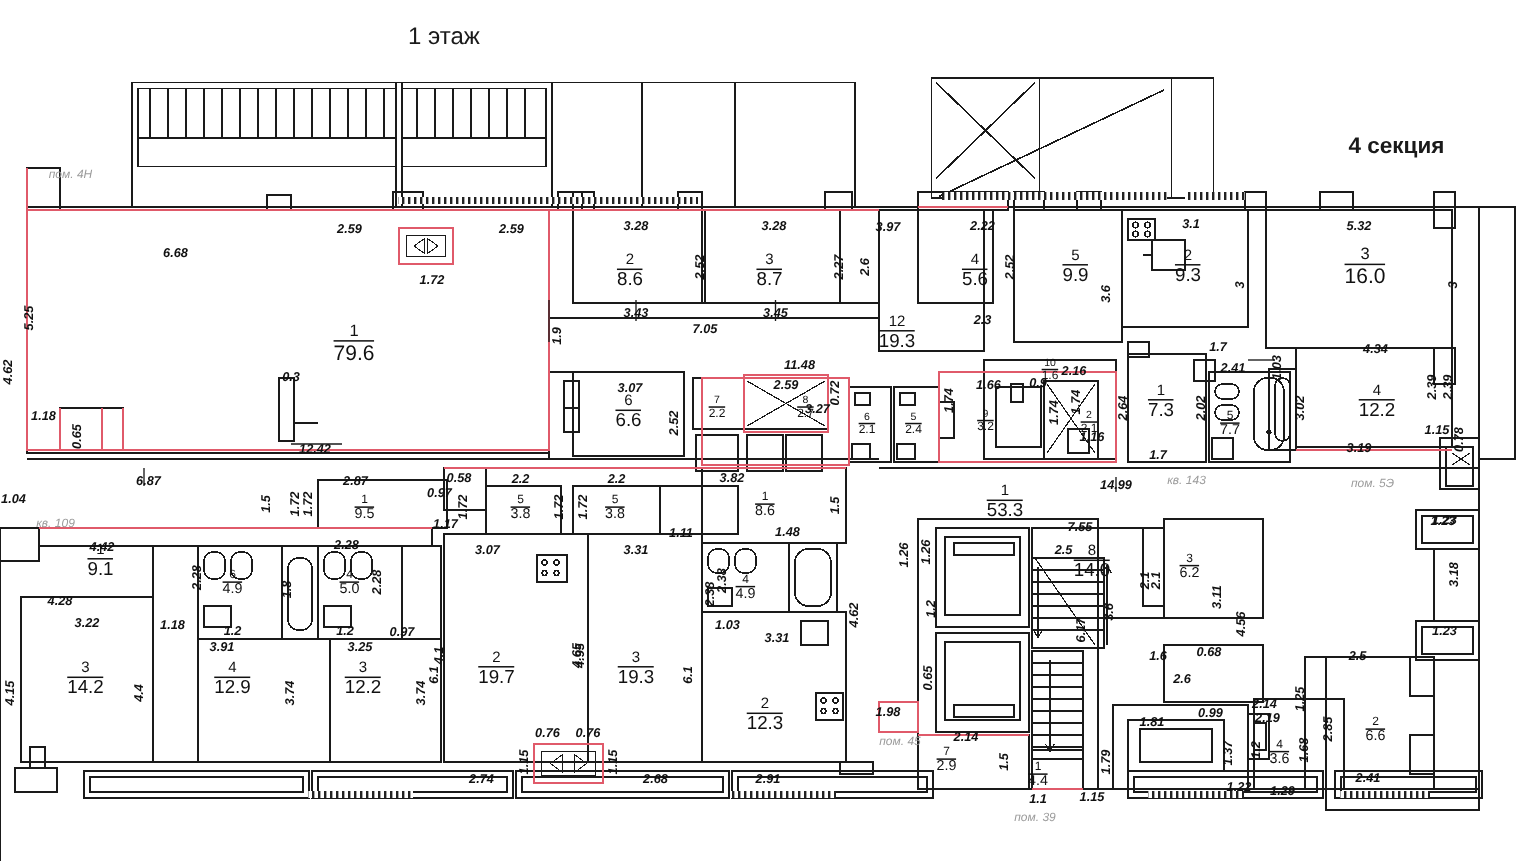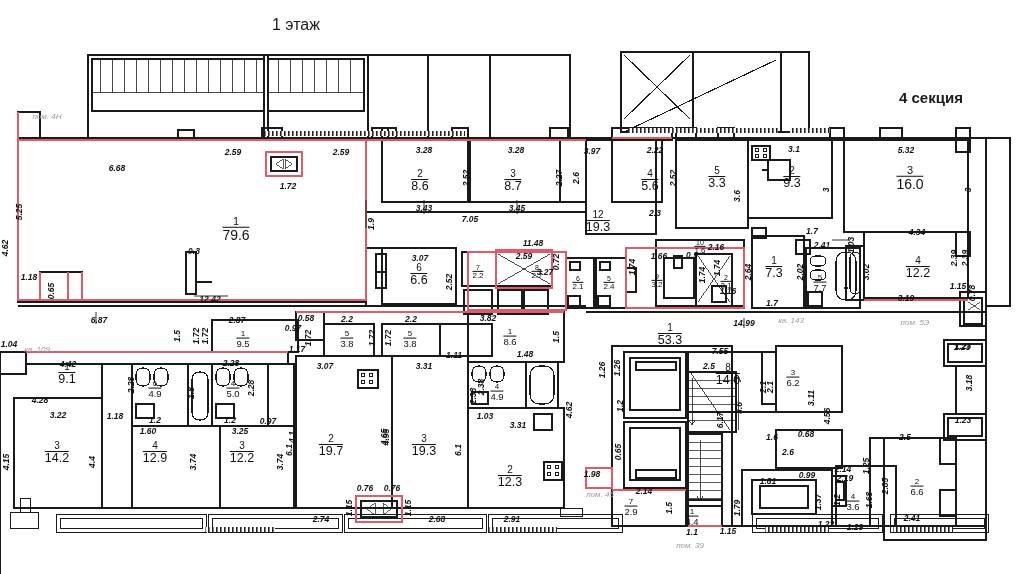--- a/index.html
+++ b/index.html
@@ -388,21 +388,21 @@
       <div class="room " style="left: 513px; top: 181px;">
         <span class="num">3</span>
         <span class="ar">8.7</span>
       </div>
       <div class="room " style="left: 650px; top: 181px;">
         <span class="num">4</span>
         <span class="ar">5.6</span>
       </div>
       <div class="room " style="left: 717px; top: 178px;">
         <span class="num">5</span>
-        <span class="ar">3.3</span>
+        <span class="ar">9.9</span>
       </div>
       <div class="room " style="left: 792px; top: 178px;">
         <span class="num">2</span>
         <span class="ar">9.3</span>
       </div>
       <div class="room big" style="left: 910px; top: 178px;">
         <span class="num">3</span>
         <span class="ar">16.0</span>
       </div>
       <div class="room " style="left: 598px; top: 222px;">
@@ -591,34 +591,34 @@
       <div class="dim v" style="left: 826px; top: 190px;">3</div>
       <div class="dim v" style="left: 968px; top: 190px;">3</div>
       <div class="dim" style="left: 917px; top: 232px;">4.34</div>
       <div class="dim" style="left: 906px; top: 298px;">3.19</div>
       <div class="dim v" style="left: 965px; top: 258px;">2.39</div>
       <div class="dim" style="left: 958px; top: 286px;">1.15</div>
       <div class="dim v" style="left: 972px; top: 293px;">0.78</div>
       <div class="dim" style="left: 963px; top: 346px;">1.23</div>
       <div class="dim v" style="left: 969px; top: 383px;">3.18</div>
       <div class="dim" style="left: 963px; top: 420px;">1.23</div>
-      <div class="dim" style="left: 9px; top: 344px;">1.04</div>
+      <div class="dim" style="left: 9px; top: 332px;">1.04</div>
       <div class="dim" style="left: 68px; top: 364px;">4.42</div>
       <div class="dim" style="left: 40px; top: 400px;">4.28</div>
       <div class="dim" style="left: 58px; top: 415px;">3.22</div>
       <div class="dim v" style="left: 6px; top: 462px;">4.15</div>
       <div class="dim v" style="left: 92px; top: 462px;">4.4</div>
       <div class="dim" style="left: 115px; top: 416px;">1.18</div>
       <div class="dim v" style="left: 131px; top: 385px;">2.28</div>
       <div class="dim" style="left: 231px; top: 363px;">2.28</div>
       <div class="dim v" style="left: 251px; top: 388px;">2.28</div>
       <div class="dim v" style="left: 191px; top: 393px;">1.8</div>
       <div class="dim" style="left: 155px; top: 420px;">1.2</div>
       <div class="dim" style="left: 230px; top: 420px;">1.2</div>
-      <div class="dim" style="left: 148px; top: 431px;">1.60</div>
+      <div class="dim" style="left: 148px; top: 431px;">3.91</div>
       <div class="dim" style="left: 240px; top: 431px;">3.25</div>
       <div class="dim" style="left: 268px; top: 421px;">0.97</div>
       <div class="dim v" style="left: 193px; top: 462px;">3.74</div>
       <div class="dim v" style="left: 280px; top: 462px;">3.74</div>
       <div class="dim v" style="left: 177px; top: 336px;">1.5</div>
       <div class="dim v" style="left: 196px; top: 336px;">1.72</div>
       <div class="dim v" style="left: 205px; top: 336px;">1.72</div>
       <div class="dim" style="left: 293px; top: 328px;">0.97</div>
       <div class="dim" style="left: 306px; top: 318px; text-align: right;">0.58</div>
       <div class="dim v" style="left: 308px; top: 338px;">1.72</div>

